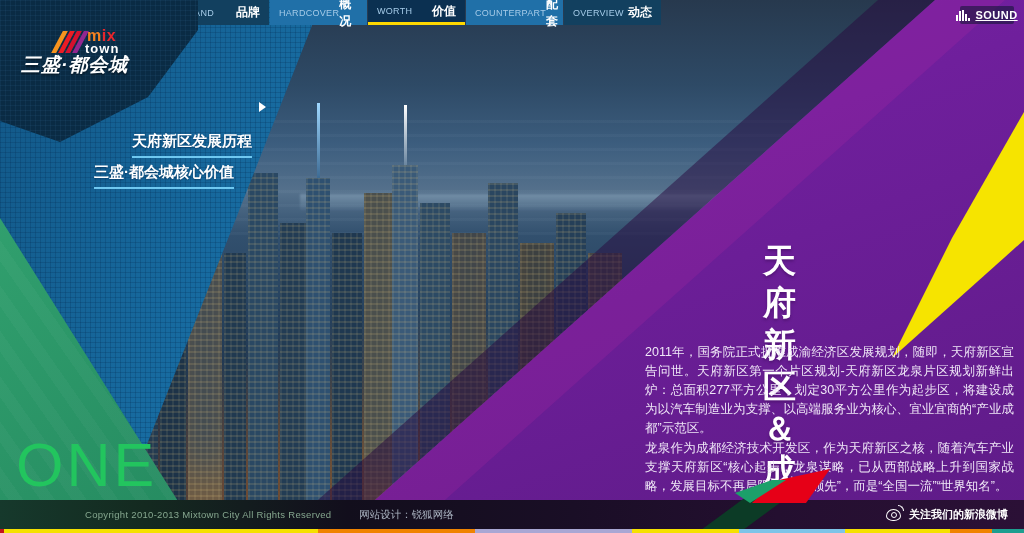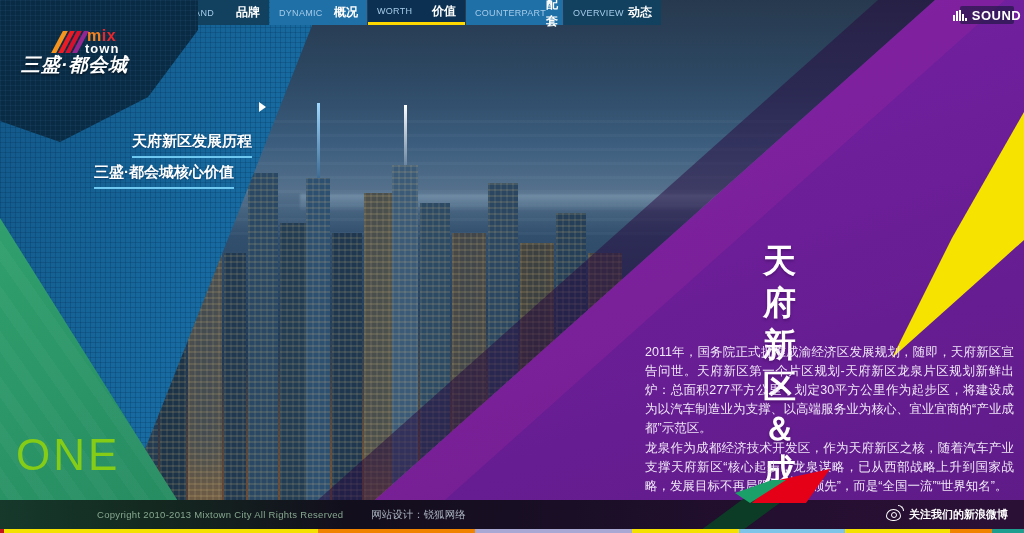--- a/index.html
+++ b/index.html
@@ -42,21 +42,21 @@
     background-image:
       linear-gradient(115deg, rgba(6,44,80,.45) 0%, rgba(6,44,80,0) 45%),
       repeating-linear-gradient(90deg, rgba(0,40,80,.22) 0 1px, transparent 1px 5px),
       repeating-linear-gradient(0deg, rgba(0,40,80,.22) 0 1px, transparent 1px 5px);
     clip-path:polygon(0 0, 322px 0, 112px 533px, 0 533px); }
   .green-band { position:absolute; inset:0;
     background:linear-gradient(140deg,#36a974 0%, #23875e 55%, #0f5c44 100%);
     clip-path:polygon(0 218px, 198px 533px, 0 533px); }
   .green-band::after { content:""; position:absolute; inset:0; opacity:.6;
     background:repeating-linear-gradient(55deg, rgba(255,255,255,.05) 0 12px, transparent 12px 26px); }
-  .one { position:absolute; left:16px; top:430px; color:#84cc16; font-size:44px; letter-spacing:3px; z-index:5;text-align:center; }
+  .one { position:absolute; left:16px; top:430px; color:#22c55e; font-size:61px; letter-spacing:3px; z-index:5;text-align:center; }
 
   
   .logo-block { position:absolute; left:0; top:0; width:198px; height:146px; z-index:30; cursor:pointer;
     background-color:#0a2b44;
     background-image:
       repeating-linear-gradient(90deg, rgba(40,90,130,.18) 0 1px, transparent 1px 5px),
       repeating-linear-gradient(0deg, rgba(40,90,130,.18) 0 1px, transparent 1px 5px);
     clip-path:polygon(0 0, 198px 0, 198px 30px, 148px 97px, 60px 142px, 0 121px); }
   .slashes { position:absolute; left:57px; top:31px; }
   .slashes i { display:inline-block; width:5px; height:22px; margin-right:2px; transform:skewX(-28deg); }
@@ -74,21 +74,21 @@
   .topnav a .cn { font-size:12px; font-weight:bold; color:#fff; }
   .tile-dark  { background:#12405f; }
   .tile-light { background:#2070a8; }
   .tile-active{ background:#0b3051; border-bottom:3px solid #ffd800; }
 
   .sound-btn { position:absolute; left:960px; top:6px; width:54px; height:18px; z-index:25;
     background:rgba(12,22,48,.55); border-radius:2px; display:flex; align-items:center;
     justify-content:center; gap:5px; cursor:pointer; }
   .eq { display:flex; align-items:flex-end; gap:1px; height:11px; }
   .eq i { width:2px; background:#fff; }
-  .sound-btn .lbl { font-size:13px; font-weight:bold; color:#fff; letter-spacing:.5px; }
+  .sound-btn .lbl { font-size:11px; font-weight:bold; color:#fff; letter-spacing:.5px;text-decoration:underline; }
 
   
   .side-menu { position:absolute; left:0; top:96px; z-index:20; }
   .sm-item { position:absolute; left:0; text-align:right; cursor:pointer; white-space:nowrap; }
   .sm-item .lab { display:inline-block; font-size:15px; font-weight:bold; color:#fff;
     padding-bottom:5px; border-bottom:2px solid #6fc8f0; text-shadow:0 1px 2px rgba(0,40,80,.6); }
   .sm-item.active .lab { border-bottom-color:#ffe400; }
   .sm-arrow { display:inline-block; width:0; height:0; margin-left:6px; vertical-align:2px;
     border-left:7px solid #fff; border-top:5px solid transparent; border-bottom:5px solid transparent; }
   .sm-1 { top:4px;  width:266px; }
@@ -106,21 +106,21 @@
   
   .deco { position:absolute; inset:0; z-index:41; pointer-events:none; }
   .deco div { position:absolute; inset:0; }
   .deco .dk-green { background:#0c3b26; clip-path:polygon(758px 488px, 800px 488px, 739px 533px, 697px 533px); }
   .deco .red { background:#e60017; clip-path:polygon(774px 481px, 830px 469px, 806px 503px, 752px 503px); }
   .deco .br-green { background:#1ca06a; clip-path:polygon(735px 493px, 772px 480px, 786px 480px, 750px 503px); }
 
   
   .footer { position:absolute; left:0; top:500px; width:1024px; height:29px; z-index:40;
     background:linear-gradient(90deg,#16392c 0%, #142a20 14%, #120e1c 34%, #1a0e26 56%, #240f30 76%, #2b1036 100%);
-    display:flex; align-items:center;padding-left:12px; }
+    display:flex; align-items:center; }
   .copyright { margin-left:85px; font-size:9.5px; color:#86a78f; letter-spacing:.3px; }
   .design { margin-left:28px; font-size:10.5px; color:#aab3c0; }
   .weibo { margin-left:auto; margin-right:16px; display:flex; align-items:center; gap:8px; cursor:pointer; }
   .weibo-eye { position:relative; width:15px; height:12px; border:1.6px solid #fff;
     border-radius:50% 50% 46% 46% / 58% 58% 42% 42%; }
   .weibo-eye::before { content:""; position:absolute; left:4px; top:2.5px; width:4px; height:4px;
     border:1.3px solid #fff; border-radius:50%; }
   .weibo-eye::after { content:""; position:absolute; right:-4px; top:-5px; width:5px; height:5px;
     border:1.4px solid #fff; border-bottom:none; border-left:none; border-radius:0 100% 0 0; }
   .weibo .txt { font-size:11px; font-weight:bold; color:#fff; }
@@ -174,21 +174,21 @@
     <span class="town">town</span>
     <span class="logo-cn">三盛·都会城</span>
   </div>
 
   <nav class="topnav">
     <a class="tile-dark">
         <span class="en">BRAND</span>
         <span class="cn">品牌</span>
       </a>
     <a class="tile-light">
-        <span class="en">DYNAMIC</span>
+        <span class="en">HARDCOVER</span>
         <span class="cn">概况</span>
       </a>
     <a class="tile-active">
         <span class="en">WORTH</span>
         <span class="cn">价值</span>
       </a>
     <a class="tile-light">
         <span class="en">COUNTERPART</span>
         <span class="cn">配套</span>
       </a>

